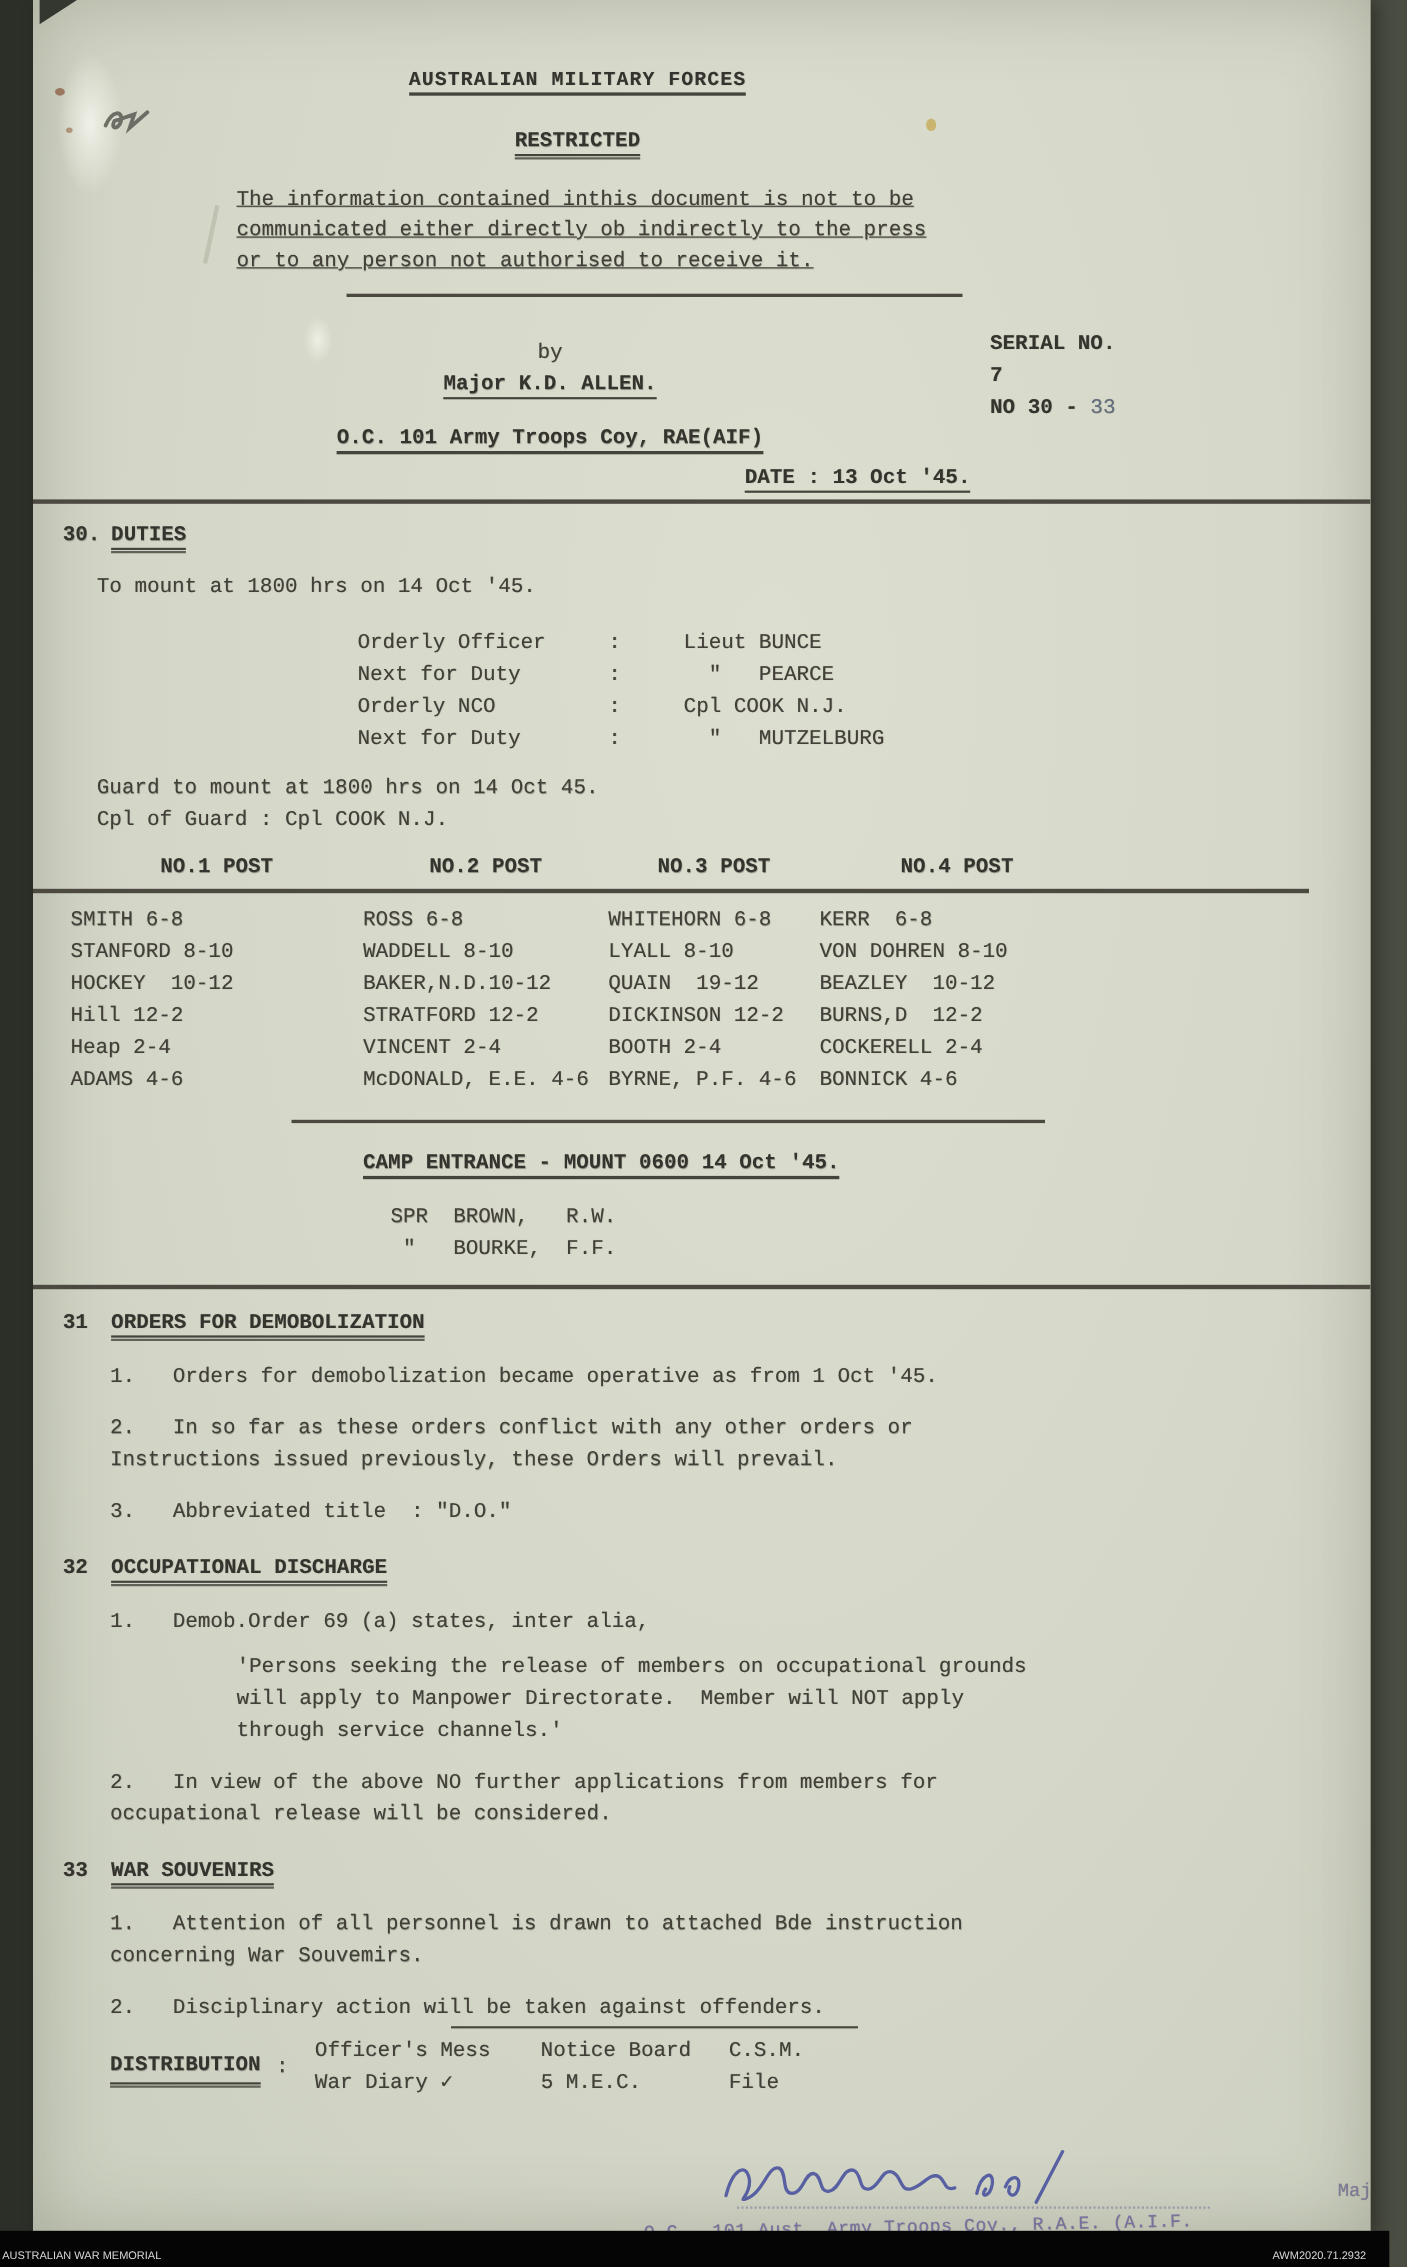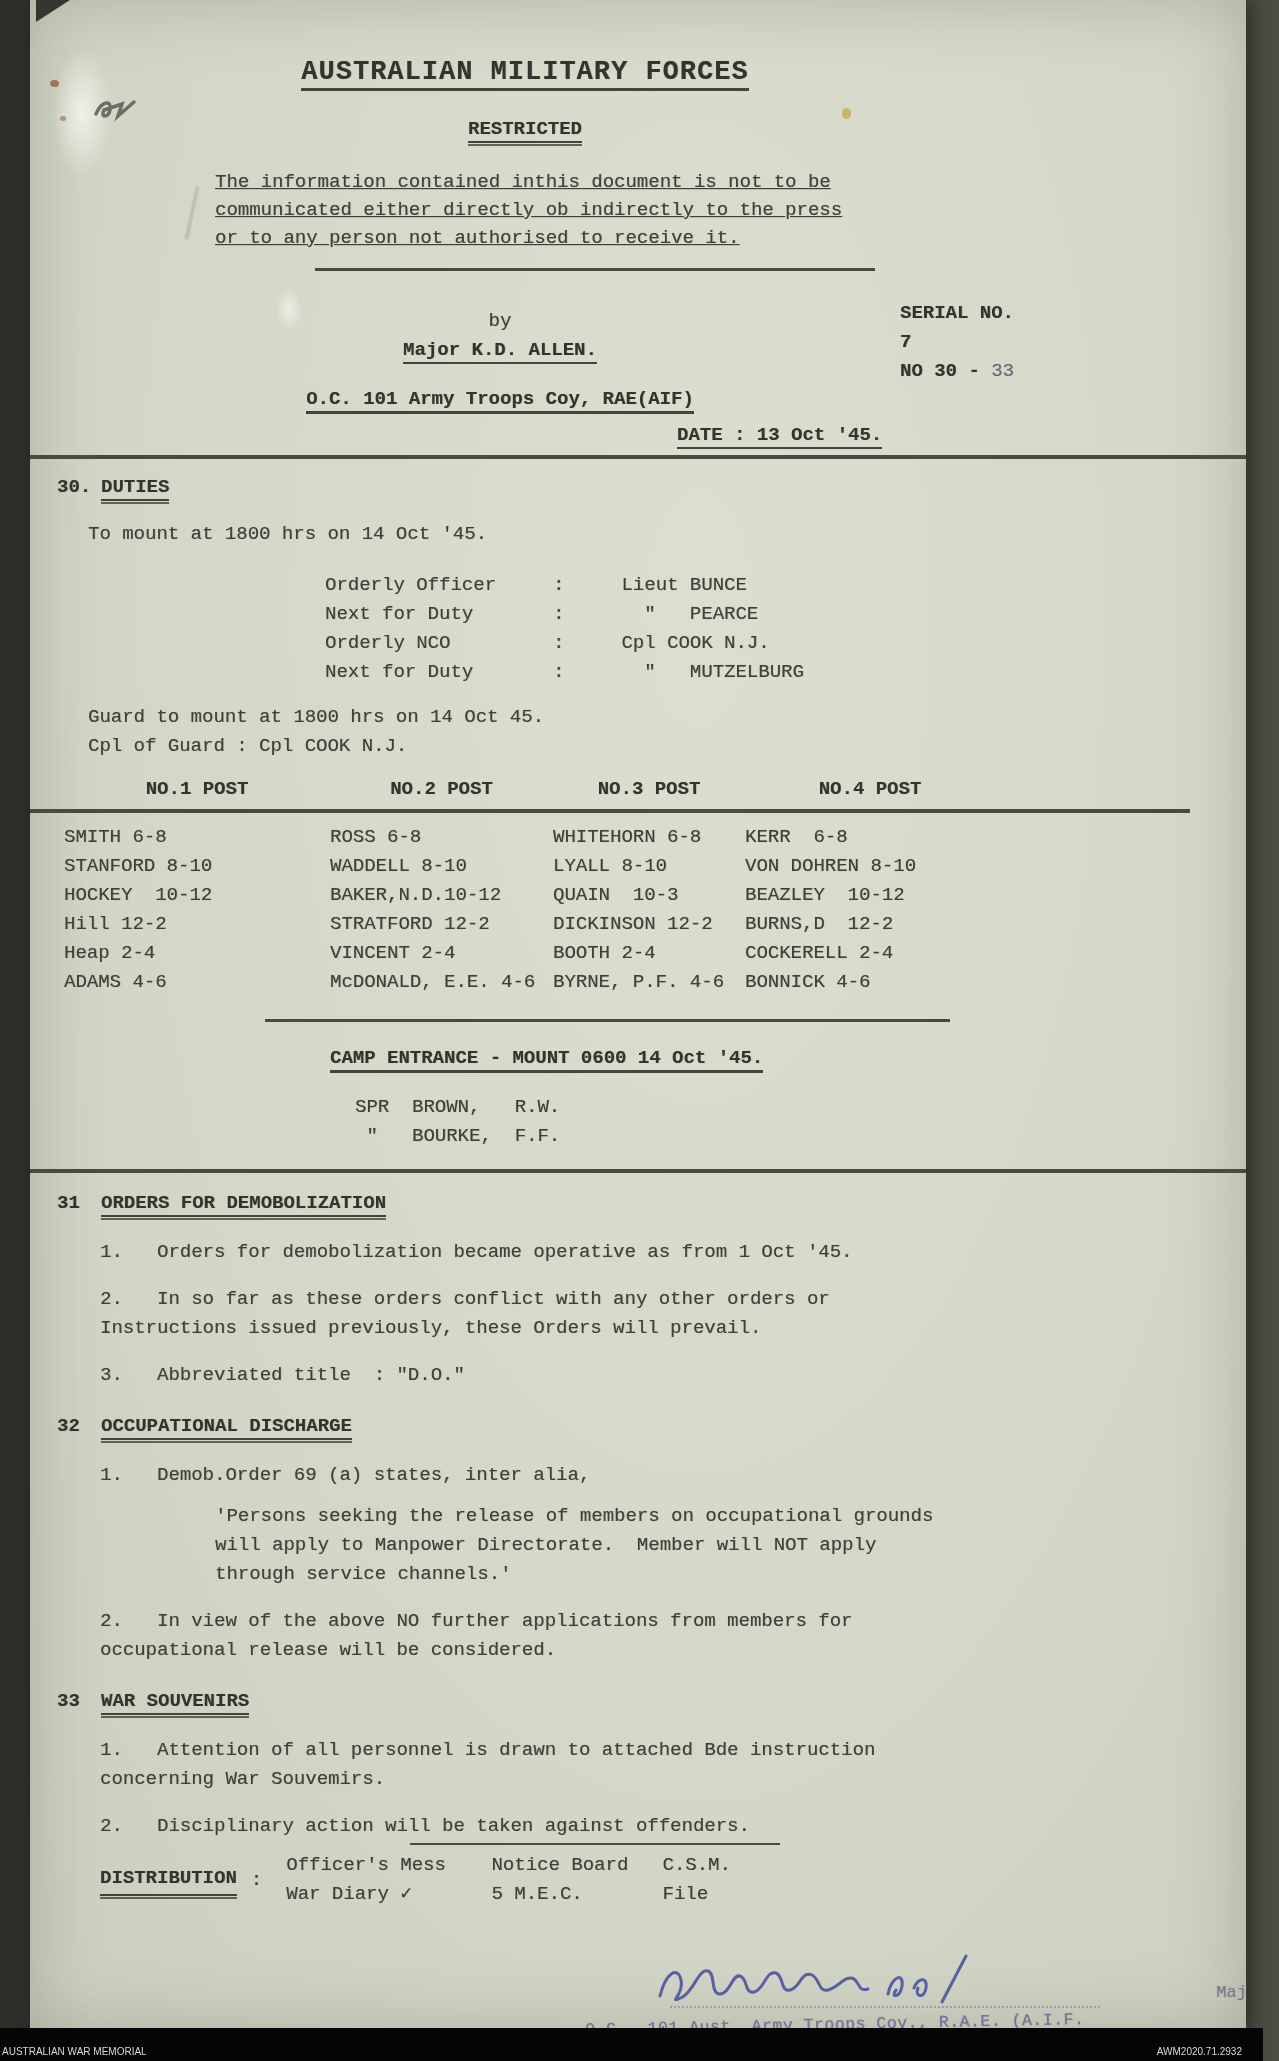--- a/index.html
+++ b/index.html
@@ -13,21 +13,21 @@
   .paper *{box-sizing:border-box;}
   pre{margin:0;font:inherit;white-space:pre;}
   .bold{font-weight:bold;color:#35332d;}
   .center{text-align:center;}
   .u{border-bottom:2px solid #45443c;padding-bottom:1px;}
   .u-heavy{border-bottom:3px solid #45443c;padding-bottom:1px;}
   .uu{border-bottom:2px solid #45443c;padding-bottom:1px;position:relative;}
   .uu::after{content:"";position:absolute;left:0;right:0;bottom:-5px;
     border-bottom:2px solid rgba(69,68,60,.8);}
   .ink{text-shadow:.4px .4px .7px rgba(52,50,44,.45);}
-  .title-lg{font-size:27px;letter-spacing:1px;}
+  .title-lg{font-size:18px;letter-spacing:1px;}
   .head-col{width:990px;padding-top:58px;}
   .clsf{margin-top:26px;}
   .notice{margin-top:24px;margin-left:185px;white-space:pre-wrap;line-height:28px;text-decoration:underline;}
   .rule{background:#4c4a40;height:3px;}
   .rule-notice{margin-top:16px;margin-left:285px;width:560px;}
   .masthead{position:relative;margin-top:26px;height:158px;}
   .mast-center{position:absolute;left:0;top:2px;width:940px;text-align:center;}
   .by{margin-top:8px;}
   .role{margin-top:20px;}
   .serial-block{position:absolute;left:870px;top:2px;}
@@ -171,21 +171,21 @@
           <div class="cell">ROSS 6-8</div>
           <div class="cell">WADDELL 8-10</div>
           <div class="cell">BAKER,N.D.10-12</div>
           <div class="cell">STRATFORD 12-2</div>
           <div class="cell">VINCENT 2-4</div>
           <div class="cell">McDONALD, E.E. 4-6</div>
         </div>
         <div>
           <div class="cell">WHITEHORN 6-8</div>
           <div class="cell">LYALL 8-10</div>
-          <div class="cell">QUAIN  10-3</div>
+          <div class="cell">QUAIN  19-12</div>
           <div class="cell">DICKINSON 12-2</div>
           <div class="cell">BOOTH 2-4</div>
           <div class="cell">BYRNE, P.F. 4-6</div>
         </div>
         <div>
           <div class="cell">KERR  6-8</div>
           <div class="cell">VON DOHREN 8-10</div>
           <div class="cell">BEAZLEY  10-12</div>
           <div class="cell">BURNS,D  12-2</div>
           <div class="cell">COCKERELL 2-4</div>

